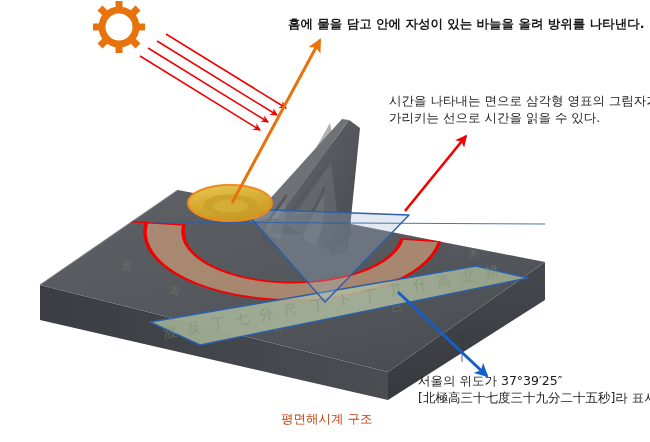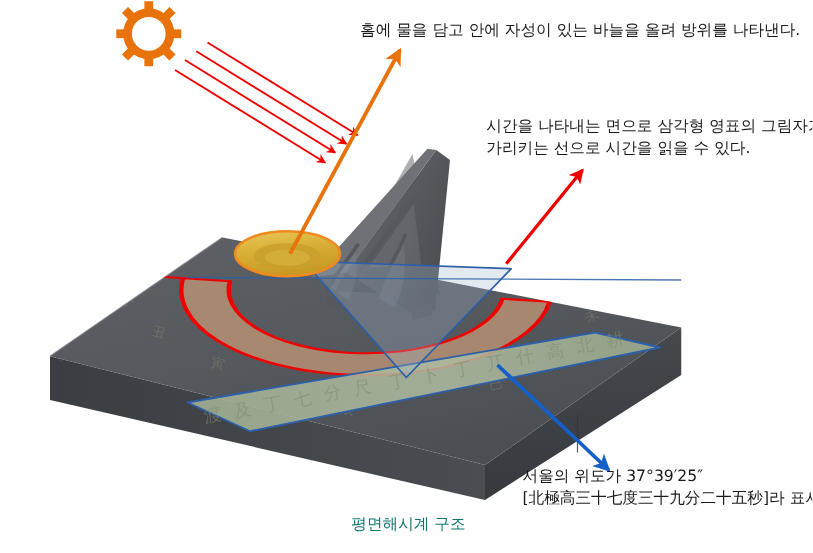--- a/index.html
+++ b/index.html
@@ -27,35 +27,36 @@
     position: absolute;
     color: #1a1a1a;
     font-size: 12.5px;
     line-height: 17px;
     white-space: nowrap;
     font-family: "DejaVu Sans", "Liberation Sans", sans-serif;
   }
   #anno-compass {
     left: 288px;
     top: 15px;
+    font-weight: bold;
   }
   #anno-gnomon {
     left: 389px;
     top: 92px;
   }
   #anno-latitude {
     left: 418px;
     top: 372px;
   }
   #caption {
     position: absolute;
     left: 281px;
     top: 411px;
     font-size: 12.5px;
-    color: #0f766e;
+    color: #c2410c;
     white-space: nowrap;
   }
   .anno-line { display: block; }
 </style>
 </head>
 <body>
 
 <div id="stage">
 
   <svg id="artboard" viewBox="0 0 650 442">

